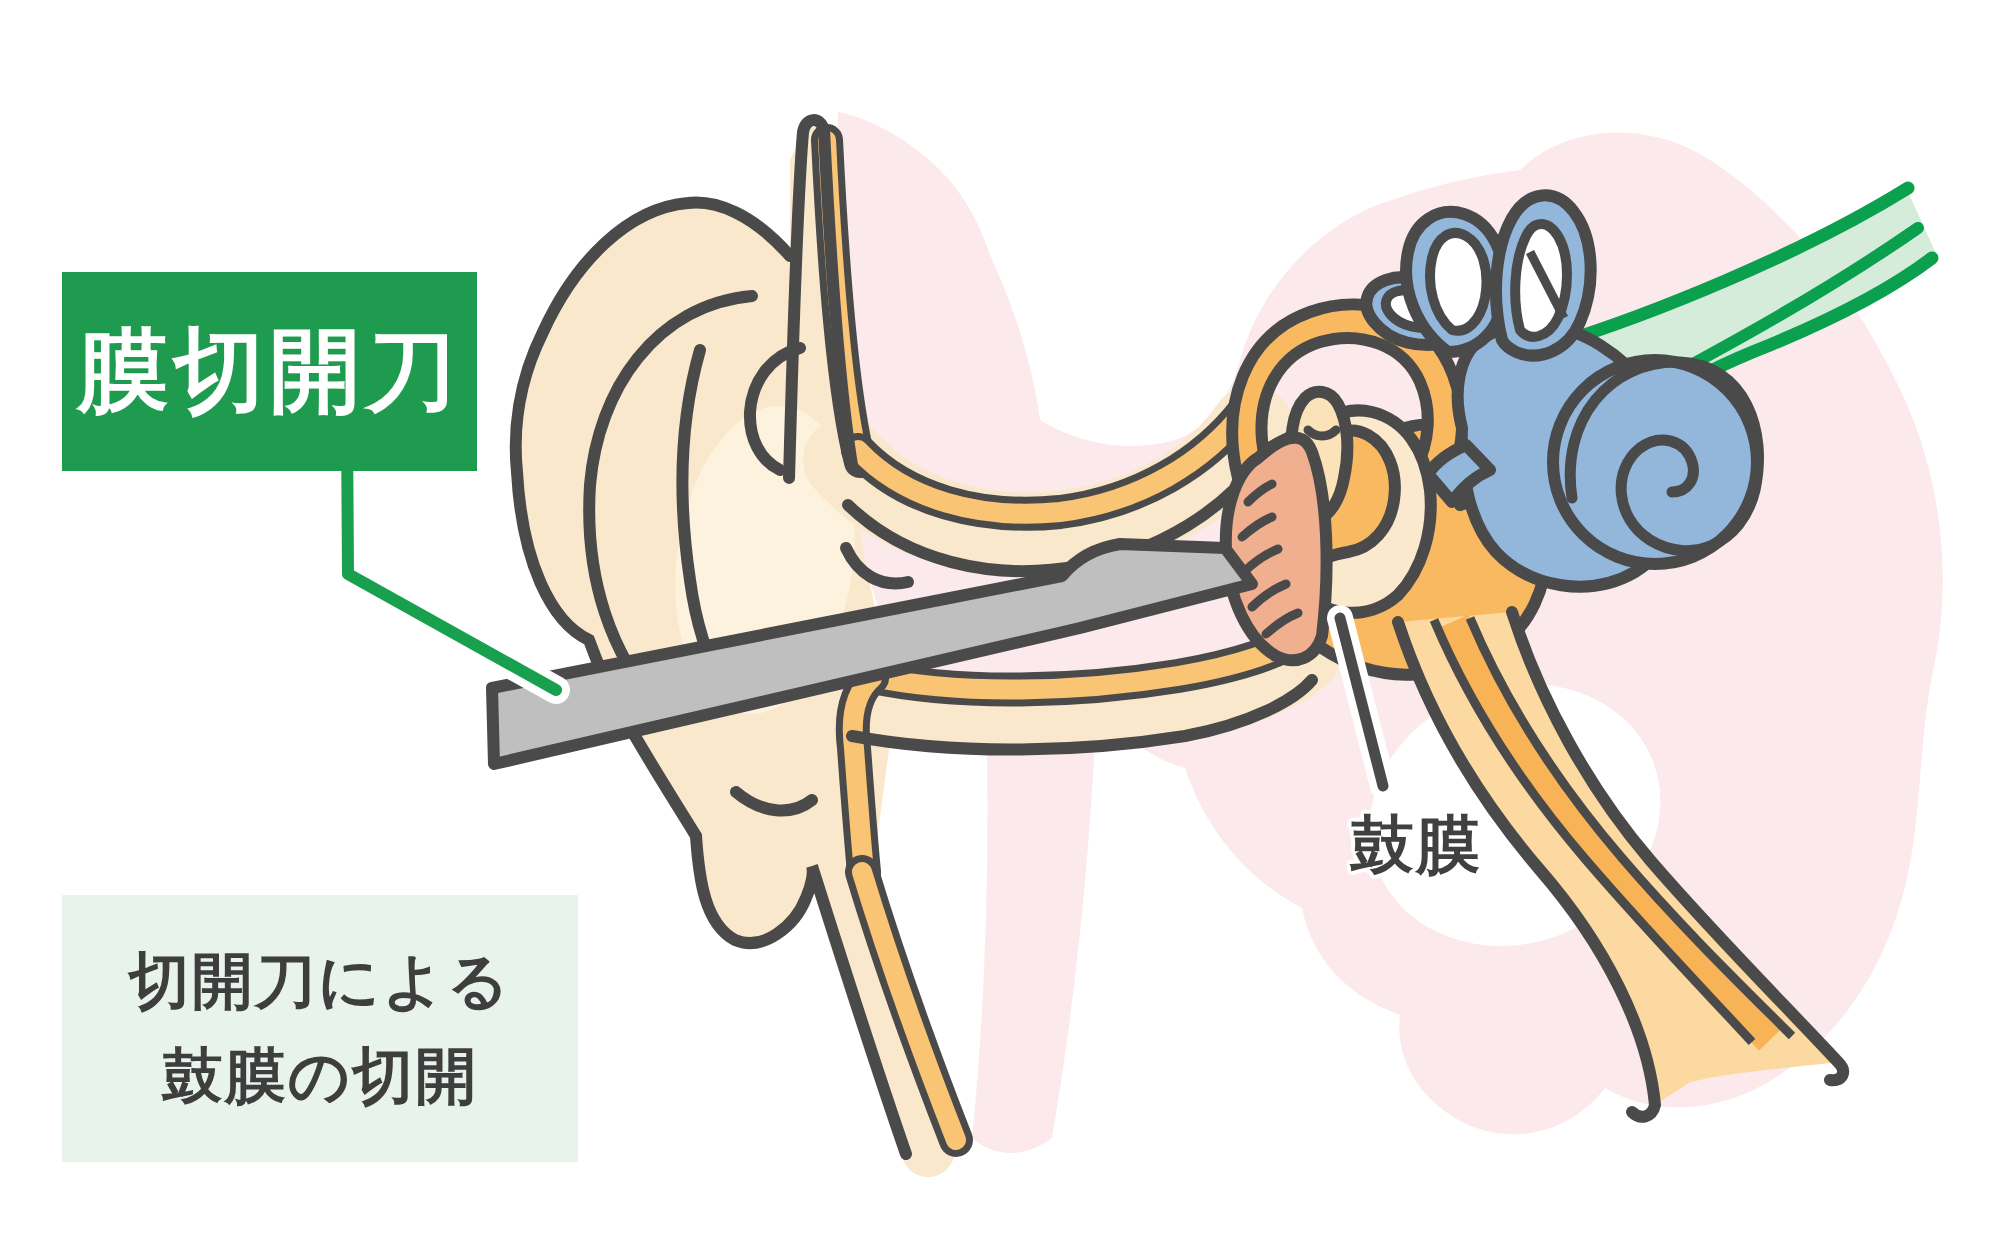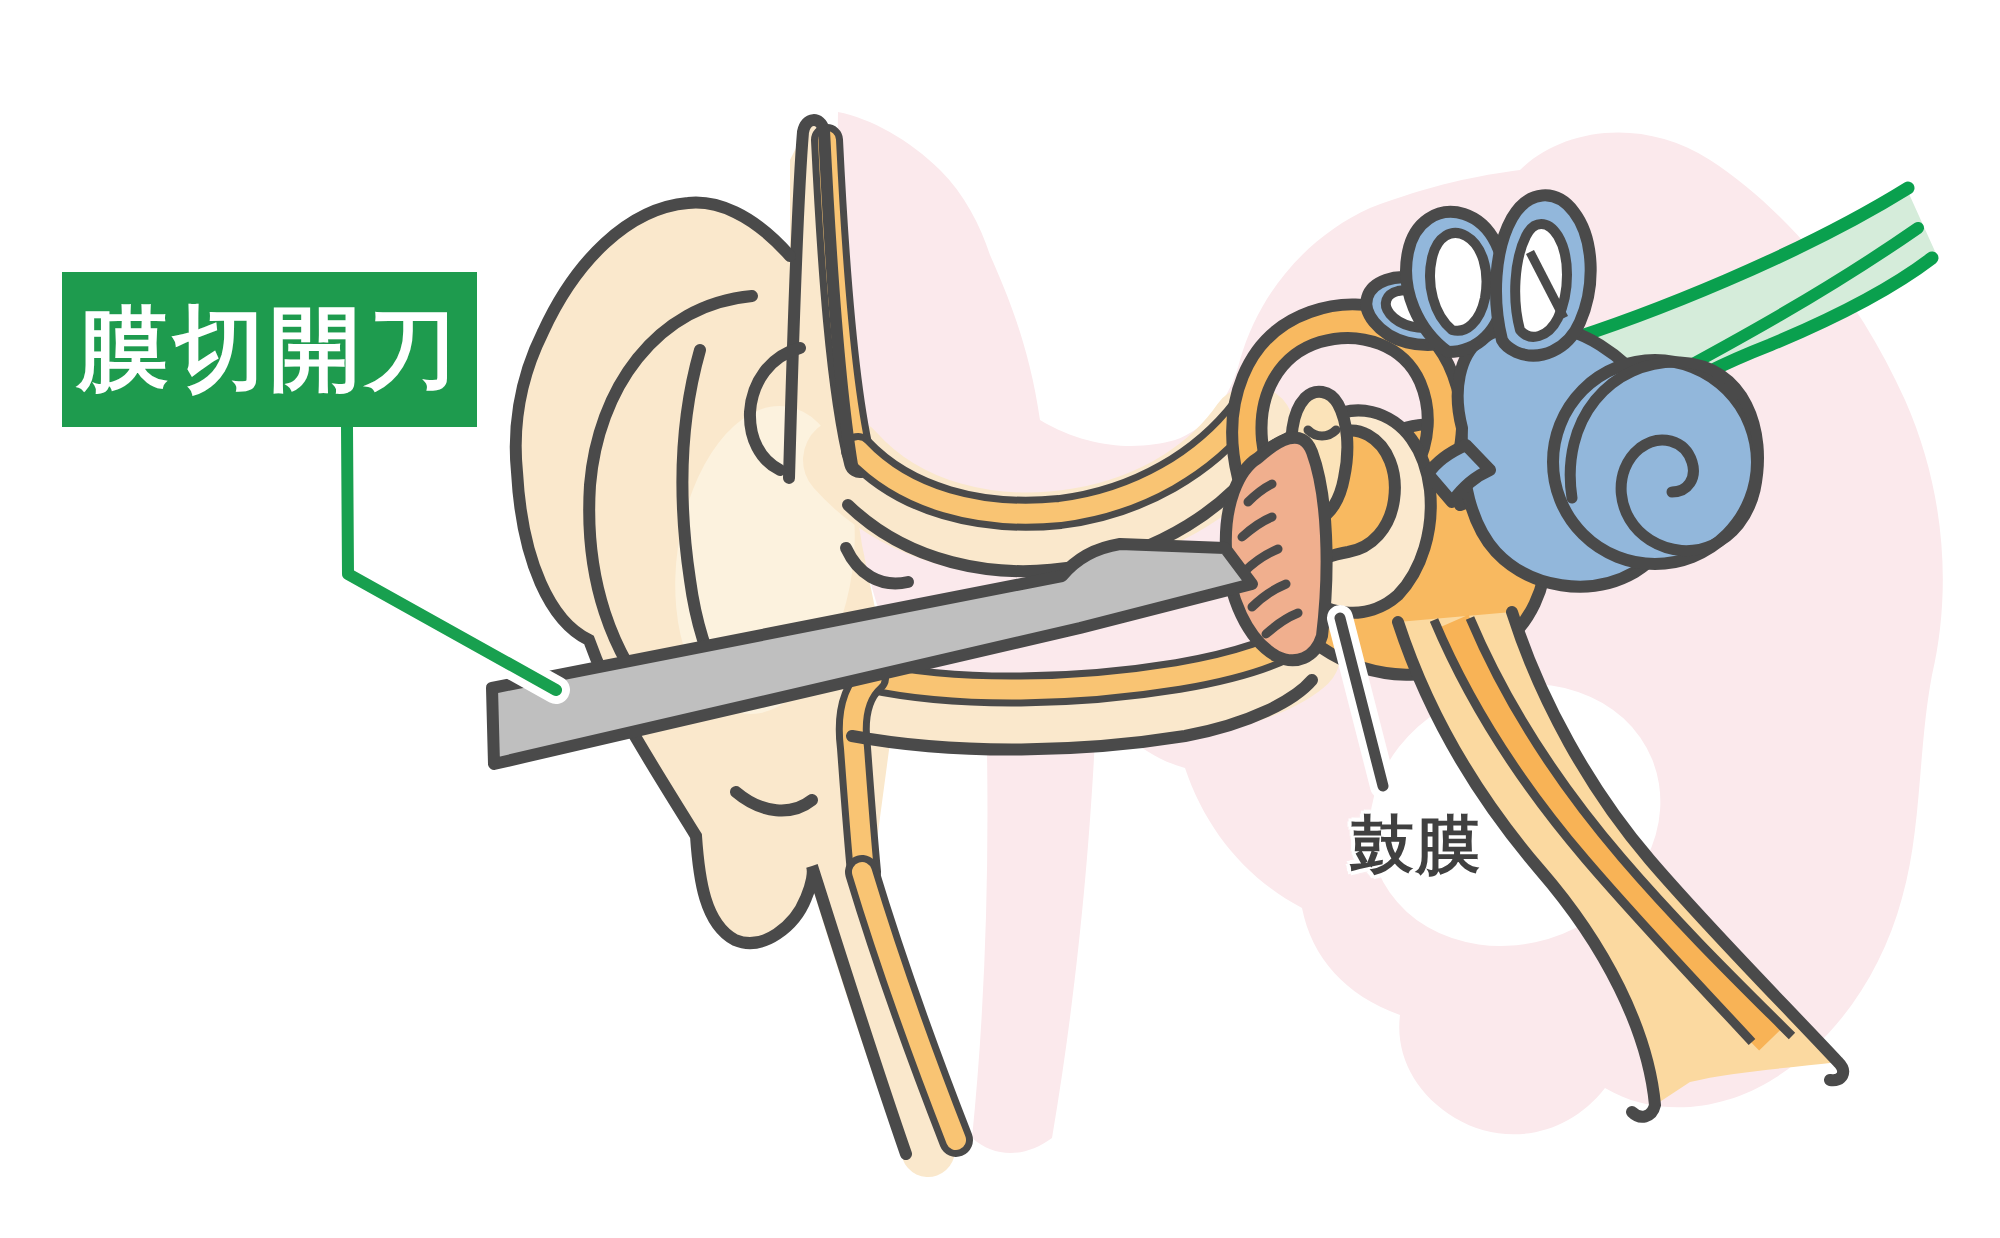--- a/index.html
+++ b/index.html
@@ -1,20 +1,20 @@
 <!DOCTYPE html>
 <html><head>
 <meta charset="utf-8">
 <style>
   html,body{margin:0;padding:0;background:#ffffff;}
   #stage{position:relative;width:2000px;height:1238px;background:#ffffff;overflow:hidden;
          font-family:"DejaVu Sans","Liberation Sans",sans-serif;}
   #art{position:absolute;left:0;top:0;width:2000px;height:1238px;}
   .lbl{position:absolute;box-sizing:border-box;}
-  #tool-label-box{left:62px;top:272px;width:415px;height:155px;background:#1E9B4E;
+  #tool-label-box{left:62px;top:272px;width:415px;height:199px;background:#1E9B4E;
         display:flex;align-items:center;justify-content:center;}
   #tool-label-text{color:#ffffff;font-size:91px;font-weight:bold;letter-spacing:5px;white-space:nowrap;}
   #caption-box{left:62px;top:895px;width:516px;height:267px;background:#E8F3EC;
         display:flex;flex-direction:column;align-items:center;justify-content:center;}
   .caption-line{color:#3E3E3E;font-size:61px;font-weight:bold;line-height:1.55;letter-spacing:2px;white-space:nowrap;}
   #eardrum-label{left:1326px;top:802px;width:180px;text-align:center;color:#404040;
         font-size:64px;font-weight:bold;letter-spacing:2px;
         text-shadow:0 0 6px #fff,0 0 6px #fff,3px 3px 0 #fff,-3px 3px 0 #fff,3px -3px 0 #fff,-3px -3px 0 #fff,0 4px 0 #fff,0 -4px 0 #fff,4px 0 0 #fff,-4px 0 0 #fff;}
 </style>
 </head>
@@ -200,15 +200,19 @@
     <g fill="none" stroke-linecap="round">
       <path stroke="#ffffff" stroke-width="26" d="M 1340,618 L 1383,786"></path>
       <path stroke="#4A4A4A" stroke-width="11" d="M 1340,618 L 1383,786"></path>
     </g>
   </svg>
 
   <div class="lbl" id="tool-label-box">
     <span id="tool-label-text">膜切開刀</span>
   </div>
 
+  <div class="lbl" id="caption-box">
+    <span class="caption-line">切開刀による</span>
+    <span class="caption-line">鼓膜の切開</span>
+  </div>
 
   <div class="lbl" id="eardrum-label">鼓膜</div>
 </div>
 
 </body></html>

